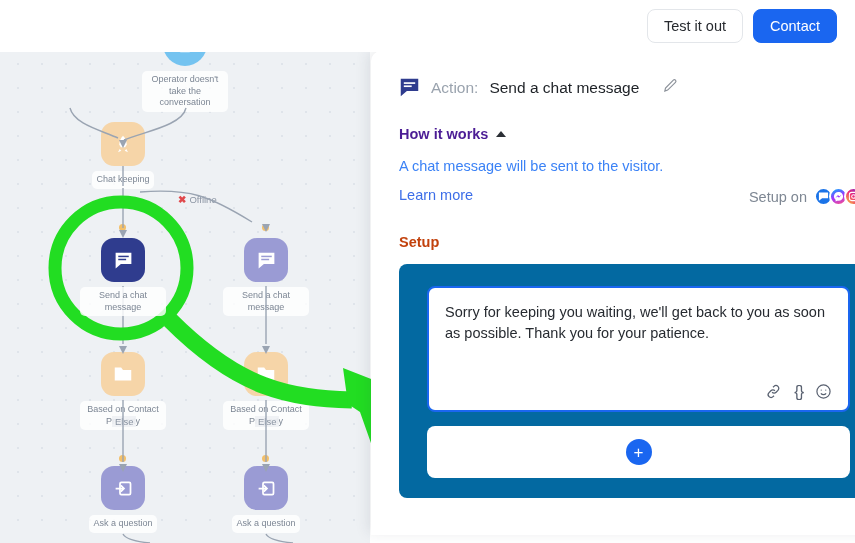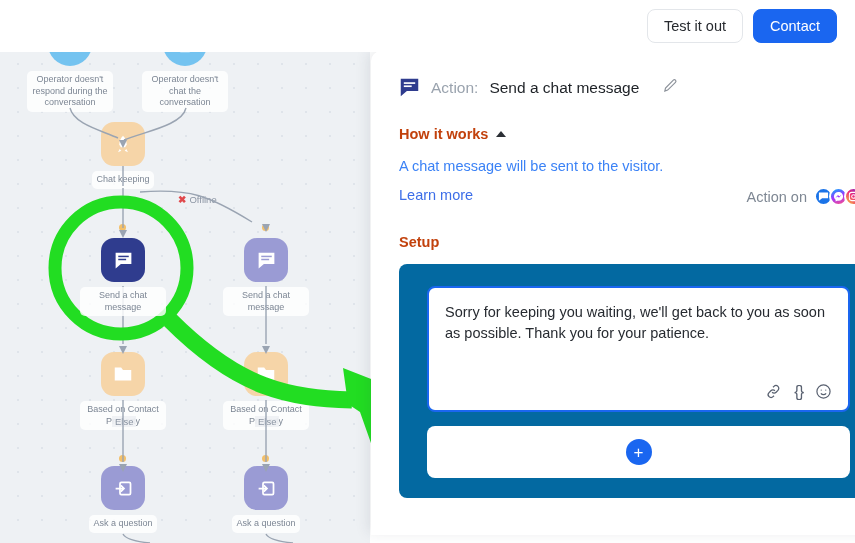--- a/index.html
+++ b/index.html
@@ -86,21 +86,21 @@
   .act-ico { width: 21px; height: 21px; flex: 0 0 21px; }
   .act-kind { font-size: 15.5px; color: #9aa3ae; }
   .act-title { font-size: 15.5px; color: #1d2126; }
   .pencil { margin-left: 12px; cursor: pointer; opacity: .7; }
   .closex { margin-left: auto; cursor: pointer; color: #6b727c; font-size: 19px; line-height: 1; }
 
   .hiw {
     display: flex; align-items: center; gap: 8px;
     padding: 0 28px; margin-top: 28px; cursor: pointer;
   }
-  .hiw-t { font-size: 14.5px; font-weight: bold; color: #c2410c; }
+  .hiw-t { font-size: 14.5px; font-weight: bold; color: #4c1d95; }
   .caret { width: 0; height: 0; border-left: 5px solid transparent; border-right: 5px solid transparent; border-bottom: 6px solid #2b2f35; }
   .hiw-desc { padding: 0 28px; margin-top: 16px; font-size: 14.5px; color: #3b82f6; }
 
   .row-link {
     display: flex; align-items: flex-start; padding: 0 28px; margin-top: 13px;
   }
   .lm { font-size: 14.5px; color: #3d6ee8; cursor: pointer; }
   .works { margin-left: auto; display: flex; align-items: center; gap: 7px; }
   .works-t { font-size: 14.5px; color: #7e8793; }
   .chips { display: flex; }
@@ -162,39 +162,30 @@
       <polygon points="119,230 127,230 123,238"></polygon>
       <polygon points="119,346 127,346 123,354"></polygon>
       <polygon points="262,346 270,346 266,354"></polygon>
       <polygon points="119,464 127,464 123,472"></polygon>
       <polygon points="262,464 270,464 266,472"></polygon>
       <polygon points="119,140 127,140 123,148"></polygon>
       <polygon points="262,224 270,224 266,232"></polygon>
     </g>
   </svg>
 
-  <div class="node" style="left:27px; top:22px;">
-    <div class="node-ico round c-blue-lt">
-      <svg width="22" height="22" viewBox="0 0 24 24" fill="#fff">
-          <path d="M4 4h16v11H9l-5 4V4z" opacity=".95"></path>
-          <rect x="2" y="20.5" width="26" height="1.8" transform="rotate(-45 4 20)" fill="#74c3f0"></rect>
-        </svg>
-    </div>
-    <div class="node-lbl">Operator doesn't respond during the conversation</div>
-  </div>
 
   <div class="node" style="left:142px; top:22px;">
     <div class="node-ico round c-blue-lt">
       <svg width="20" height="20" viewBox="0 0 24 24" fill="#fff">
           <rect x="5" y="3" width="14" height="19" rx="2"></rect>
           <rect x="10.8" y="7" width="2.4" height="8" fill="#74c3f0"></rect>
           <rect x="10.8" y="16.5" width="2.4" height="2.4" fill="#74c3f0"></rect>
         </svg>
     </div>
-    <div class="node-lbl">Operator doesn't chat the conversation</div>
+    <div class="node-lbl">Operator doesn't take the conversation</div>
   </div>
 
   <div class="dot dot-blue" style="left:119px; top:146px;"></div>
 
   <div class="node" style="left:80px; top:122px;">
     <div class="node-ico c-amber">
       <svg width="20" height="20" viewBox="0 0 24 24" fill="#fff">
           <path d="M12 2c3 3 4.5 7 4.5 11l-2 3h-5l-2-3C7.5 9 9 5 12 2z"></path>
           <circle cx="12" cy="9.5" r="1.8" fill="#f6d5a8"></circle>
           <path d="M8 18l-2 4 4-2zM16 18l2 4-4-2z"></path>
@@ -314,21 +305,21 @@
     <div class="hiw">
       <span class="hiw-t">How it works</span>
       <span class="caret"></span>
     </div>
 
     <div class="hiw-desc">A chat message will be sent to the visitor.</div>
 
     <div class="row-link">
       <span class="lm">Learn more</span>
       <span class="works">
-        <span class="works-t">Action on</span>
+        <span class="works-t">Setup on</span>
         <span class="chips">
           <span class="chip" style="background:#1a73e8;">
             <svg width="11" height="11" viewBox="0 0 24 24" fill="#fff">
                 <path d="M2 3h20v13H9l-7 5V3z"></path>
               </svg>
           </span>
           <span class="chip" style="background:linear-gradient(160deg,#00b2ff,#a033ff,#ff5280);">
             <svg width="11" height="11" viewBox="0 0 24 24" fill="#fff">
                 <path d="M12 2C6.2 2 2 6.3 2 11.6c0 3 1.4 5.6 3.7 7.3V23l3.4-1.9c.9.2 1.9.4 2.9.4 5.8 0 10-4.3 10-9.6S17.8 2 12 2zm1 12.6l-2.6-2.7-5 2.7 5.5-5.8 2.6 2.7 4.9-2.7-5.4 5.8z"></path>
               </svg>

